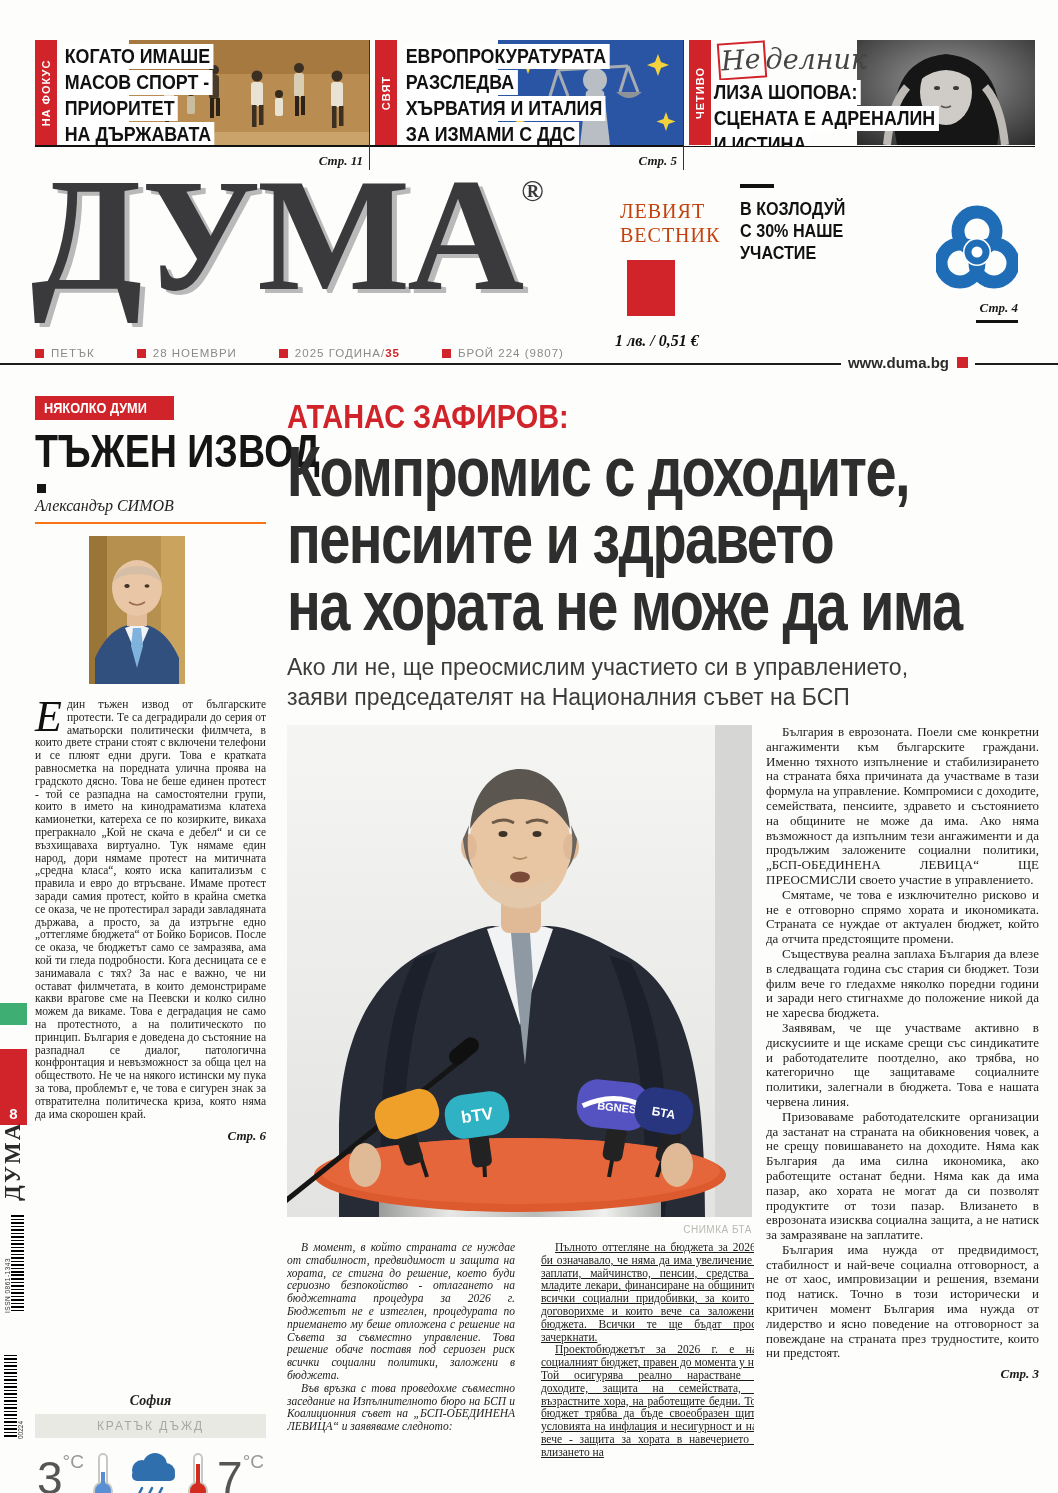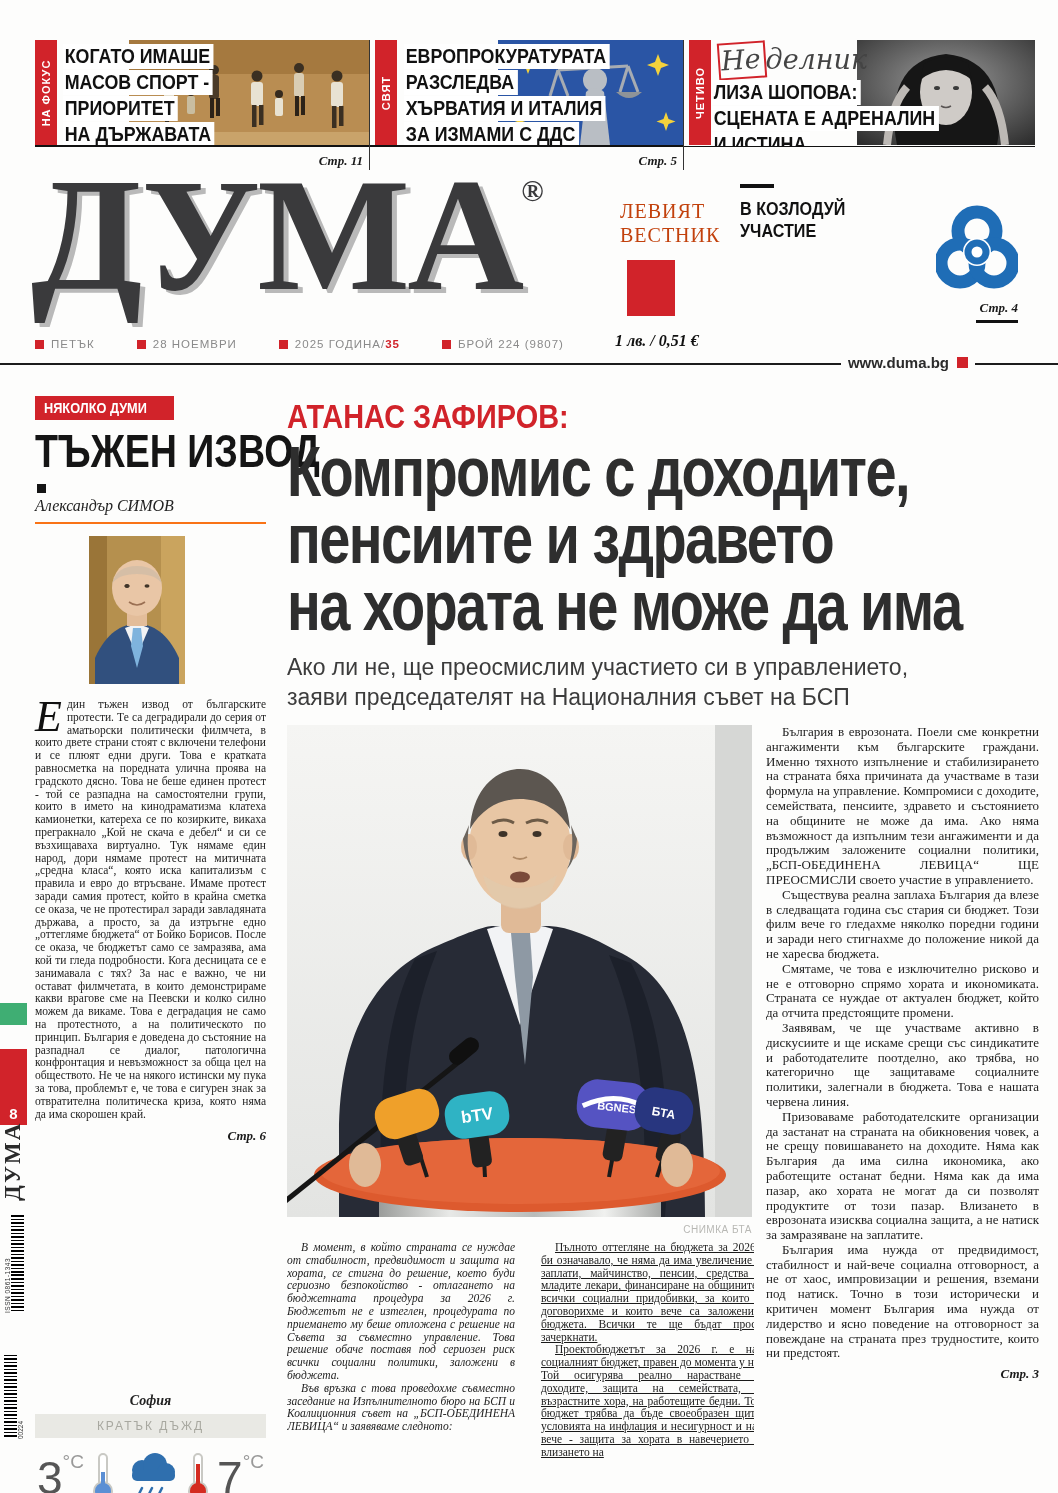--- a/index.html
+++ b/index.html
@@ -35,21 +35,21 @@
   .logo { position:absolute; left:-4px; top:-28px; font:bold 162px/1 "Liberation Serif", serif; letter-spacing:-3px; color:#3a3a3c; text-shadow:5px 4px 0 #b9b9b9; }
   .logo sup { font-size:30px; letter-spacing:0; vertical-align:88px; text-shadow:none; color:#3a3a3c; }
   .tagline { position:absolute; left:585px; top:6px; font:20px/1.2 "Liberation Serif", serif; letter-spacing:1px; color:#c2410c;margin-top:11px; }
   .red-dot { position:absolute; left:592px; top:78px; width:48px; height:56px; background:#d1232a; }
   .promo { position:absolute; left:705px; top:2px; width:300px; }
   .promo-dash { width:34px; height:4px; background:#111; margin-bottom:10px; }
   .promo-lines { font:bold 19px/22px "Liberation Sans", sans-serif; color:#111; }
   .promo-logo { position:absolute; right:22px; top:20px; }
   .promo-page { position:absolute; right:22px; top:116px; }
   .promo-rule { position:absolute; right:22px; top:136px; width:42px; height:3px; background:#111; }
-  .date-row { position:absolute; left:0; top:156px; display:flex; gap:42px; font:11.5px "Liberation Sans", sans-serif; letter-spacing:1px; color:#8a8a8a; }
+  .date-row { position:absolute; left:0; top:165px; display:flex; gap:42px; font:11.5px "Liberation Sans", sans-serif; letter-spacing:1px; color:#8a8a8a; }
   .date-item::before { content:""; display:inline-block; width:9px; height:9px; background:#d1232a; margin-right:7px; vertical-align:-1px; }
   .date-item .red { color:#d1232a; font-weight:bold; }
   .price { position:absolute; left:580px; top:150px; font:bold italic 16px "Liberation Serif", serif; color:#111; }
   .mast-rule { position:absolute; left:-35px; width:1058px; top:181px; height:2px; background:#1c1c1c; }
   .website { position:absolute; right:60px; top:172px; z-index:2; background:#fdfdfc; padding:0 7px; font:bold 15px "Liberation Sans", sans-serif; color:#2b2b2b; }
   .website::after { content:""; display:inline-block; width:11px; height:11px; background:#d1232a; margin-left:8px; }
 
   
   .content { position:absolute; left:35px; top:396px; width:1000px; height:1108px; display:flex; }
   .vdivider { width:1px; background:#bbb; margin:0 6px 0 5px; }
@@ -253,20 +253,21 @@
     <div class="tagline">
       <div>ЛЕВИЯТ</div>
       <div>ВЕСТНИК</div>
     </div>
     <div class="red-dot"></div>
 
     <div class="promo">
       <div class="promo-dash"></div>
       <div class="promo-lines">
         <div><span class="cond85">В КОЗЛОДУЙ</span></div>
+        <div><span class="cond85">С 30% НАШЕ</span></div>
         <div><span class="cond85">УЧАСТИЕ</span></div>
       </div>
       <svg class="promo-logo" width="82" height="92" viewBox="0 0 82 92">
         <g fill="none" stroke="#1f6db6" stroke-width="13">
           <circle cx="41" cy="27" r="19"></circle>
           <circle cx="24" cy="59" r="19"></circle>
           <circle cx="58" cy="59" r="19"></circle>
         </g>
         <circle cx="41" cy="48" r="14" fill="#fff"></circle>
         <circle cx="41" cy="48" r="9" fill="none" stroke="#1f6db6" stroke-width="7"></circle>
@@ -441,22 +442,22 @@
             </div>
             <div class="colB">
               <p>Пълното оттегляне на бюджета за 2026 г. би означавало, че няма да има увеличение на заплати, майчинство, пенсии, средства за младите лекари, финансиране на общините и всички социални придобивки, за които се договорихме и които вече са заложени в бюджета. Всички те ще бъдат просто зачеркнати.</p>
               <p>Проектобюджетът за 2026 г. е най-социалният бюджет, правен до момента у нас. Той осигурява реално нарастване на доходите, защита на семействата, на възрастните хора, на работещите бедни. Този бюджет трябва да бъде своеобразен щит в условията на инфлация и несигурност и най-вече - защита за хората в навечерието на влизането на</p>
             </div>
           </div>
         </div>
 
         <div class="colC">
           <p>България в еврозоната. Поели сме конкретни ангажименти към българските граждани. Именно тяхното изпълнение и стабилизирането на страната бяха причината да участваме в тази формула на управление. Компромиси с доходите, семействата, пенсиите, здравето и състоянието на общините не може да има. Ако няма възможност да изпълним тези ангажименти и да продължим заложените социални политики, „БСП-ОБЕДИНЕНА ЛЕВИЦА“ ЩЕ ПРЕОСМИСЛИ своето участие в управлението.</p>
+          <p>Смятаме, че това е изключително рисково и не е отговорно спрямо хората и икономиката. Страната се нуждае от актуален бюджет, който да отчита предстоящите промени.</p>
           <p>Съществува реална заплаха България да влезе в следващата година със стария си бюджет. Този филм вече го гледахме няколко поредни години и заради него стигнахме до положение никой да не харесва бюджета.</p>
-          <p>Смятаме, че това е изключително рисково и не е отговорно спрямо хората и икономиката. Страната се нуждае от актуален бюджет, който да отчита предстоящите промени.</p>
           <p>Заявявам, че ще участваме активно в дискусиите и ще искаме срещи със синдикатите и работодателите поотделно, ако трябва, но категорично ще защитаваме социалните политики, залегнали в бюджета. Това е нашата червена линия.</p>
           <p>Призоваваме работодателските организации да застанат на страната на обикновения човек, а не срещу повишаването на доходите. Няма как България да има силна икономика, ако работещите останат бедни. Няма как да има пазар, ако хората не могат да си позволят продуктите от този пазар. Влизането в еврозоната изисква социална защита, а не натиск за замразяване на заплатите.</p>
           <p>България има нужда от предвидимост, стабилност и най-вече социална отговорност, а не от хаос, импровизации и решения, вземани под натиск. Точно в този исторически и критичен момент България има нужда от лидерство и ясно поведение на отговорност за повеждане на страната през трудностите, които ни предстоят.</p>
           <span class="pageref">Стр. 3</span>
         </div>
       </div>
     </article>
   </div>
 
   <div class="spine">

